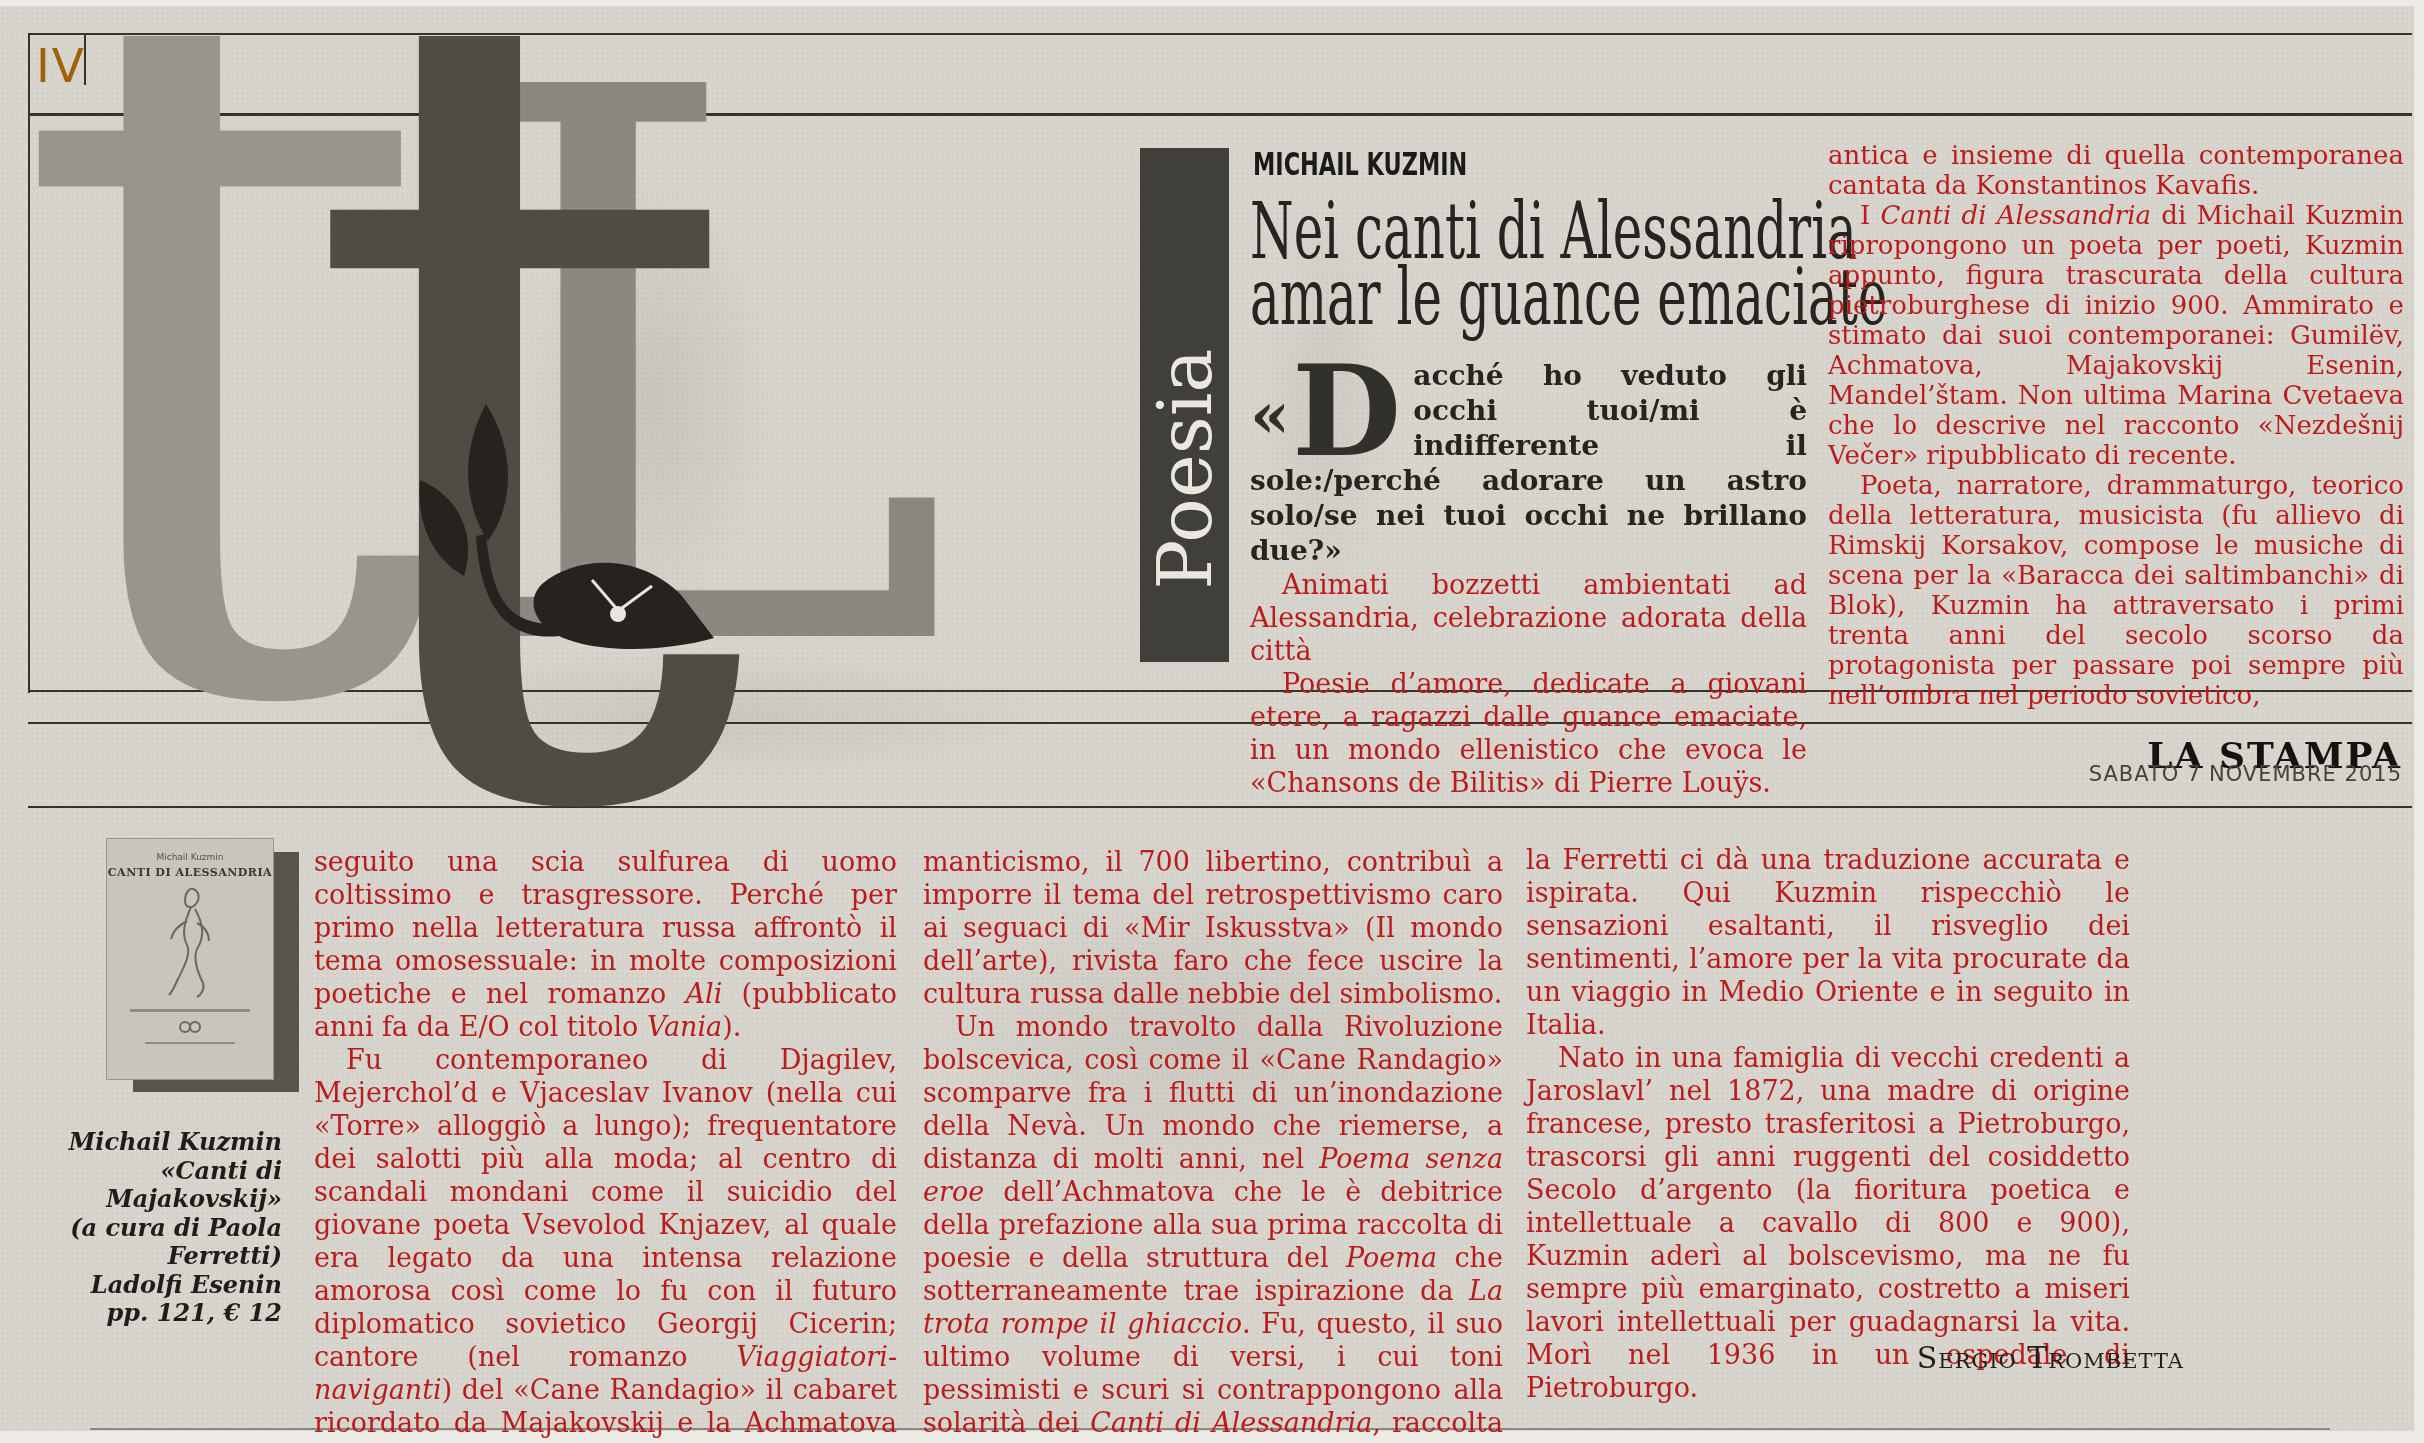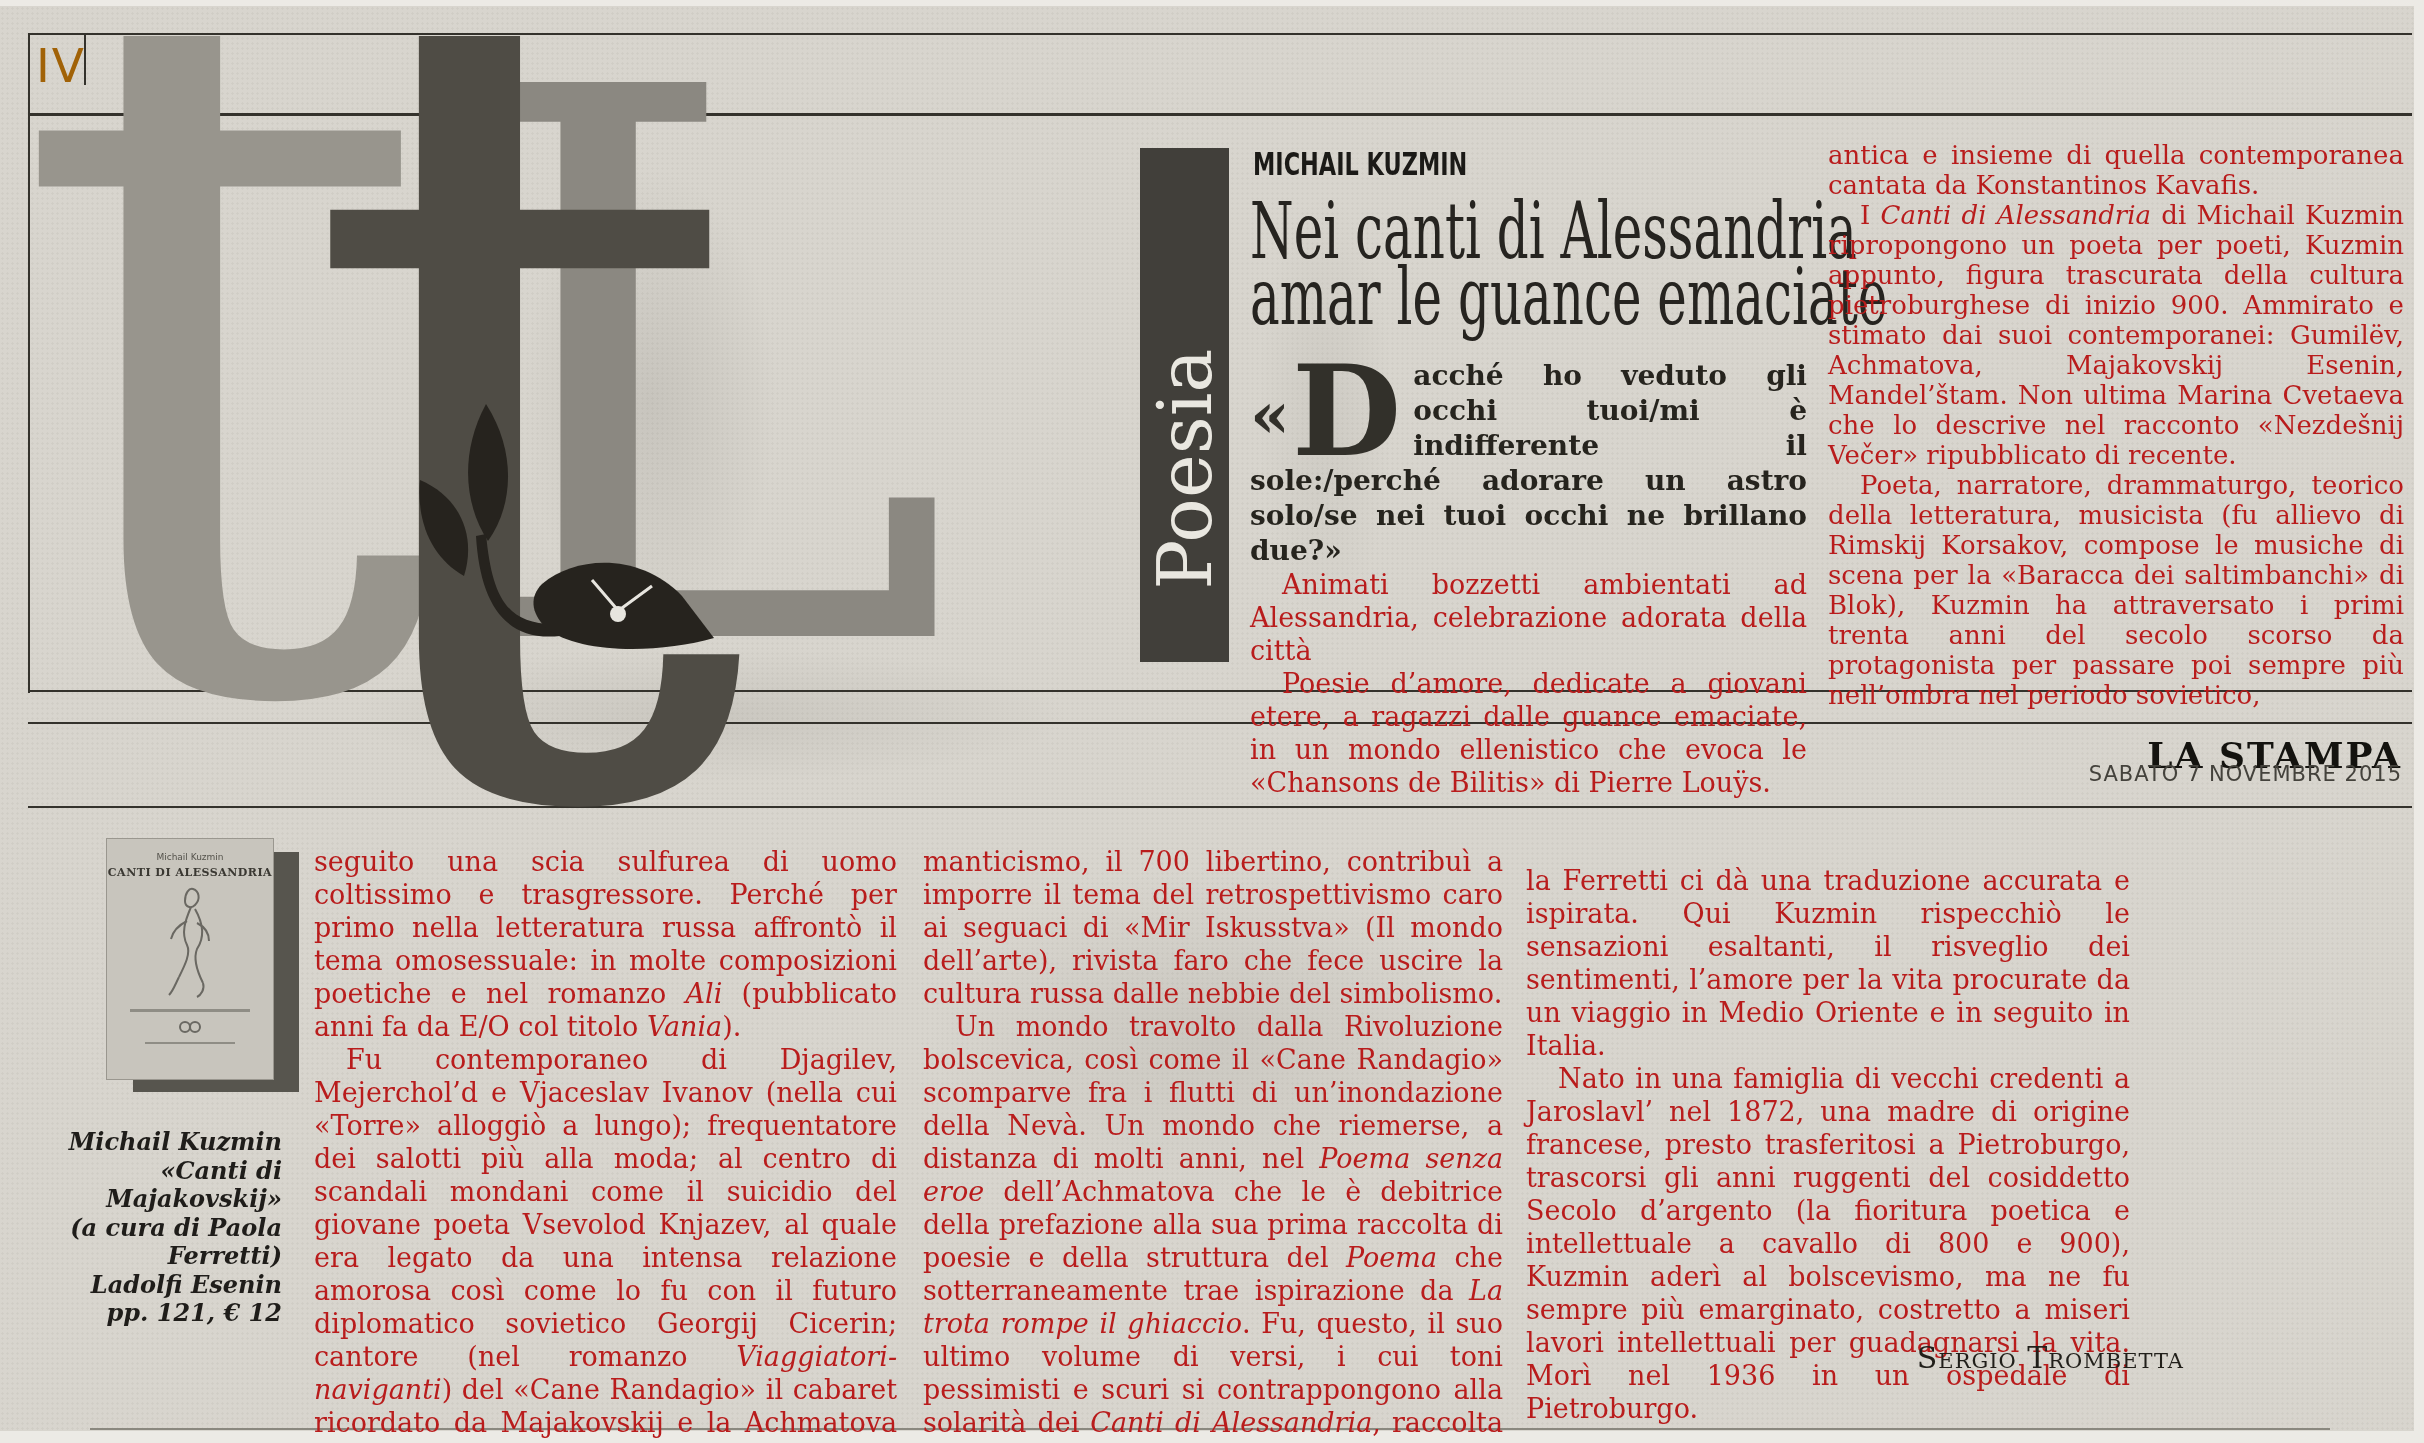--- a/index.html
+++ b/index.html
@@ -156,19 +156,19 @@
     </div>
 
   <div class="txt bodycol botcol" style="left:314px;top:845px;width:583px;">
       <p class=""><span>seguito una scia sulfurea di uomo coltissimo e trasgressore. Perché per primo nella letteratura russa affrontò il tema omosessuale: in molte composizioni poetiche e nel romanzo </span><span class="it">Ali</span><span> (pubblicato anni fa da E/O col titolo </span><span class="it">Vania</span><span>).</span></p>
       <p class="ind"><span>Fu contemporaneo di Djagilev, Mejerchol’d e Vjaceslav Ivanov (nella cui «Torre» alloggiò a lungo); frequentatore dei salotti più alla moda; al centro di scandali mondani come il suicidio del giovane poeta Vsevolod Knjazev, al quale era legato da una intensa relazione amorosa così come lo fu con il futuro diplomatico sovietico Georgij Cicerin; cantore (nel romanzo </span><span class="it">Viaggiatori-naviganti</span><span>) del «Cane Randagio» il cabaret ricordato da Majakovskij e la Achmatova («Qui siamo tutti puttane e libertini»). Nel rievocare in poesia e in prosa il primo ro-</span></p>
     </div>
   <div class="txt bodycol botcol" style="left:923px;top:845px;width:580px;">
       <p class=""><span>manticismo, il 700 libertino, contribuì a imporre il tema del retrospettivismo caro ai seguaci di «Mir Iskusstva» (Il mondo dell’arte), rivista faro che fece uscire la cultura russa dalle nebbie del simbolismo.</span></p>
       <p class="ind"><span>Un mondo travolto dalla Rivoluzione bolscevica, così come il «Cane Randagio» scomparve fra i flutti di un’inondazione della Nevà. Un mondo che riemerse, a distanza di molti anni, nel </span><span class="it">Poema senza eroe</span><span> dell’Achmatova che le è debitrice della prefazione alla sua prima raccolta di poesie e della struttura del </span><span class="it">Poema</span><span> che sotterraneamente trae ispirazione da </span><span class="it">La trota rompe il ghiaccio</span><span>. Fu, questo, il suo ultimo volume di versi, i cui toni pessimisti e scuri si contrappongono alla solarità dei </span><span class="it">Canti di Alessandria</span><span>, raccolta giovanile del 1906, di cui Pao-</span></p>
     </div>
-  <div class="txt bodycol botcol" style="left:1526px;top:843px;width:604px;margin-top:21px;">
+  <div class="txt bodycol botcol" style="left:1526px;top:843px;width:604px;">
       <p class=""><span>la Ferretti ci dà una traduzione accurata e ispirata. Qui Kuzmin rispecchiò le sensazioni esaltanti, il risveglio dei sentimenti, l’amore per la vita procurate da un viaggio in Medio Oriente e in seguito in Italia.</span></p>
       <p class="ind"><span>Nato in una famiglia di vecchi credenti a Jaroslavl’ nel 1872, una madre di origine francese, presto trasferitosi a Pietroburgo, trascorsi gli anni ruggenti del cosiddetto Secolo d’argento (la fioritura poetica e intellettuale a cavallo di 800 e 900), Kuzmin aderì al bolscevismo, ma ne fu sempre più emarginato, costretto a miseri lavori intellettuali per guadagnarsi la vita. Morì nel 1936 in un ospedale di Pietroburgo.</span></p>
     </div>
 
   <div class="txt byline" style="left:1780px;top:1340px;width:404px;">Sergio Trombetta</div>
 </div>
 
 </body></html>

